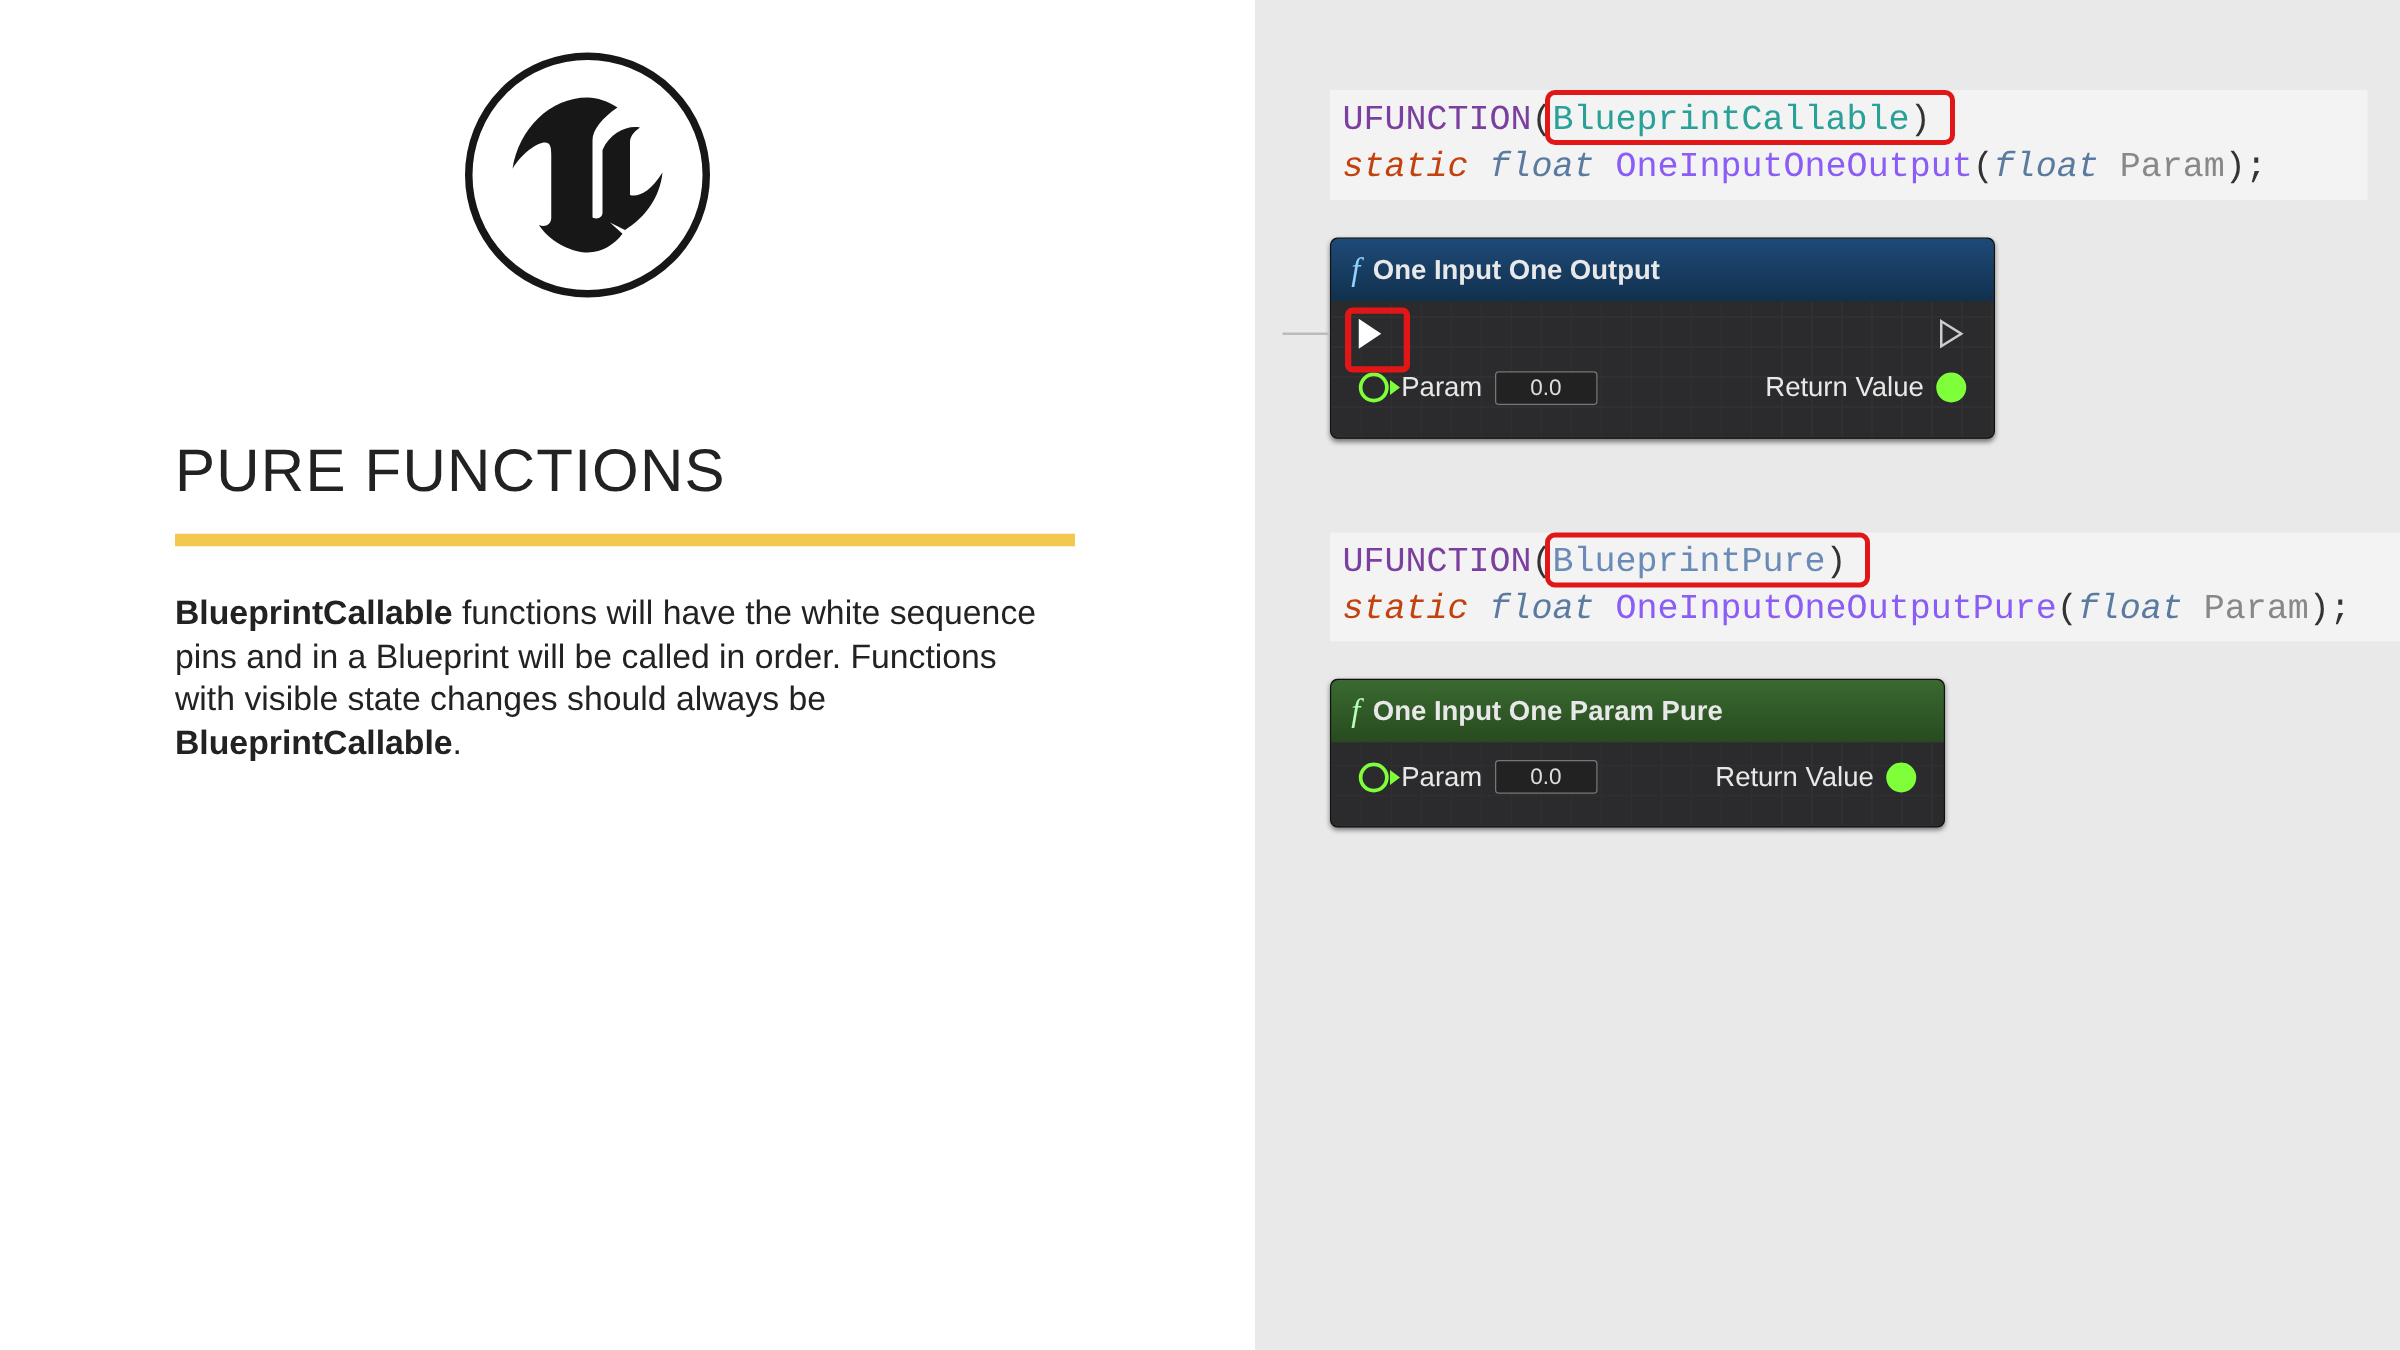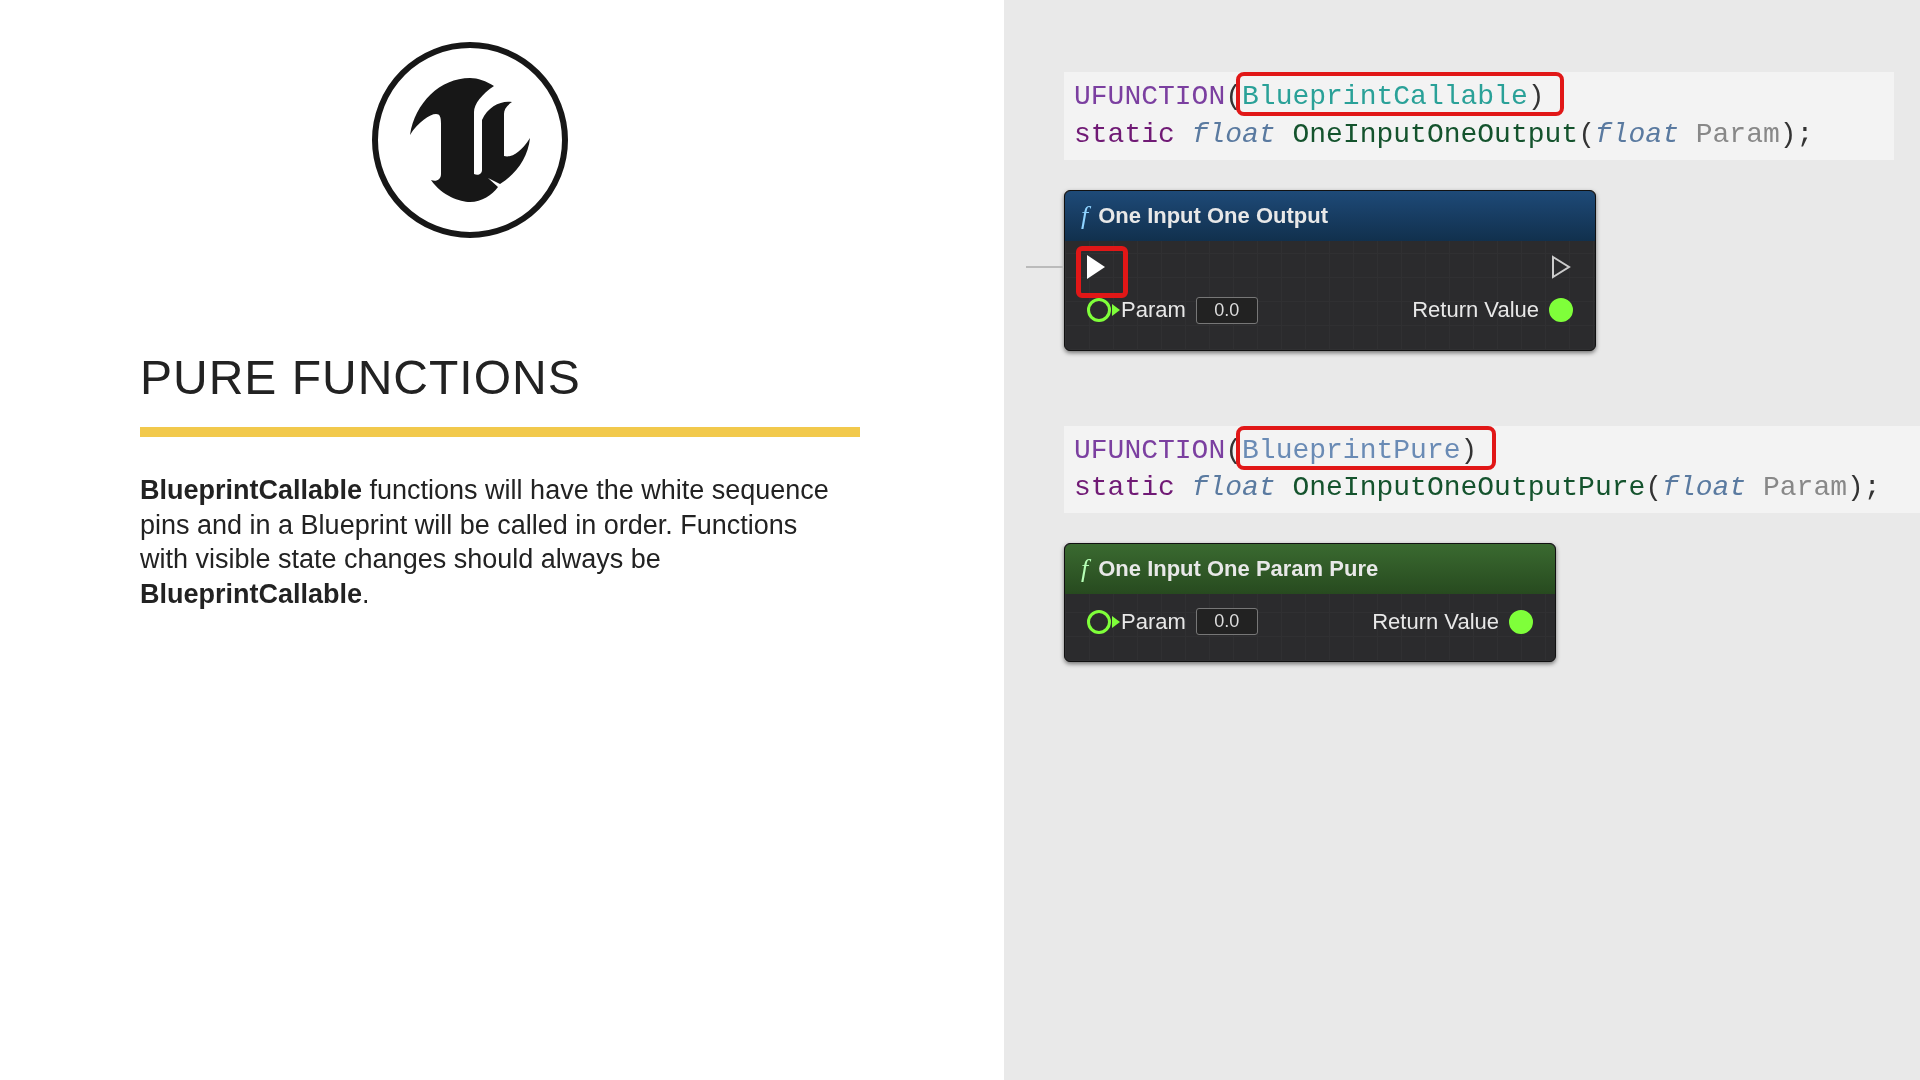--- a/index.html
+++ b/index.html
@@ -66,23 +66,23 @@
     padding: 6px 10px 6px 10px;
     white-space: nowrap;
     margin-bottom: 30px;
     position: relative;
     width: fit-content;
     max-width: 870px;
   }
   .c-macro   { color: #7b3fa0; }
   .c-keyword1{ color: #2aa198; font-weight: 500; }
   .c-keyword2{ color: #6a8bb5; }
-  .c-kw-static { color: #701a75; }
+  .c-kw-static { font-style: italic; color: #c2410c; }
   .c-kw-float  { font-style: italic; color: #5a7aa0; }
-  .c-fn      { color: #14532d; }
+  .c-fn      { color: #8b5cf6; }
   .c-param   { color: #888; }
   .c-punct   { color: #333; }
 
   .hl-box {
     position: absolute;
     border: 4px solid #e11717;
     border-radius: 8px;
     pointer-events: none;
   }
 
@@ -156,21 +156,21 @@
     border-top:6px solid transparent;
     border-bottom:6px solid transparent;
     border-left:8px solid #7fff3a;
   }
 
   .val-input {
     background: #222;
     border: 1px solid #777;
     color: #ddd;
     font-size: 18px;
-    padding: 2px 8px;
+    padding: 2px 18px;
     border-radius: 3px;
     width: 44px;
     text-align: center;
   }
 
   .exec-hl {
     position: absolute;
     border: 5px solid #e11717;
     border-radius: 6px;
     pointer-events: none;

